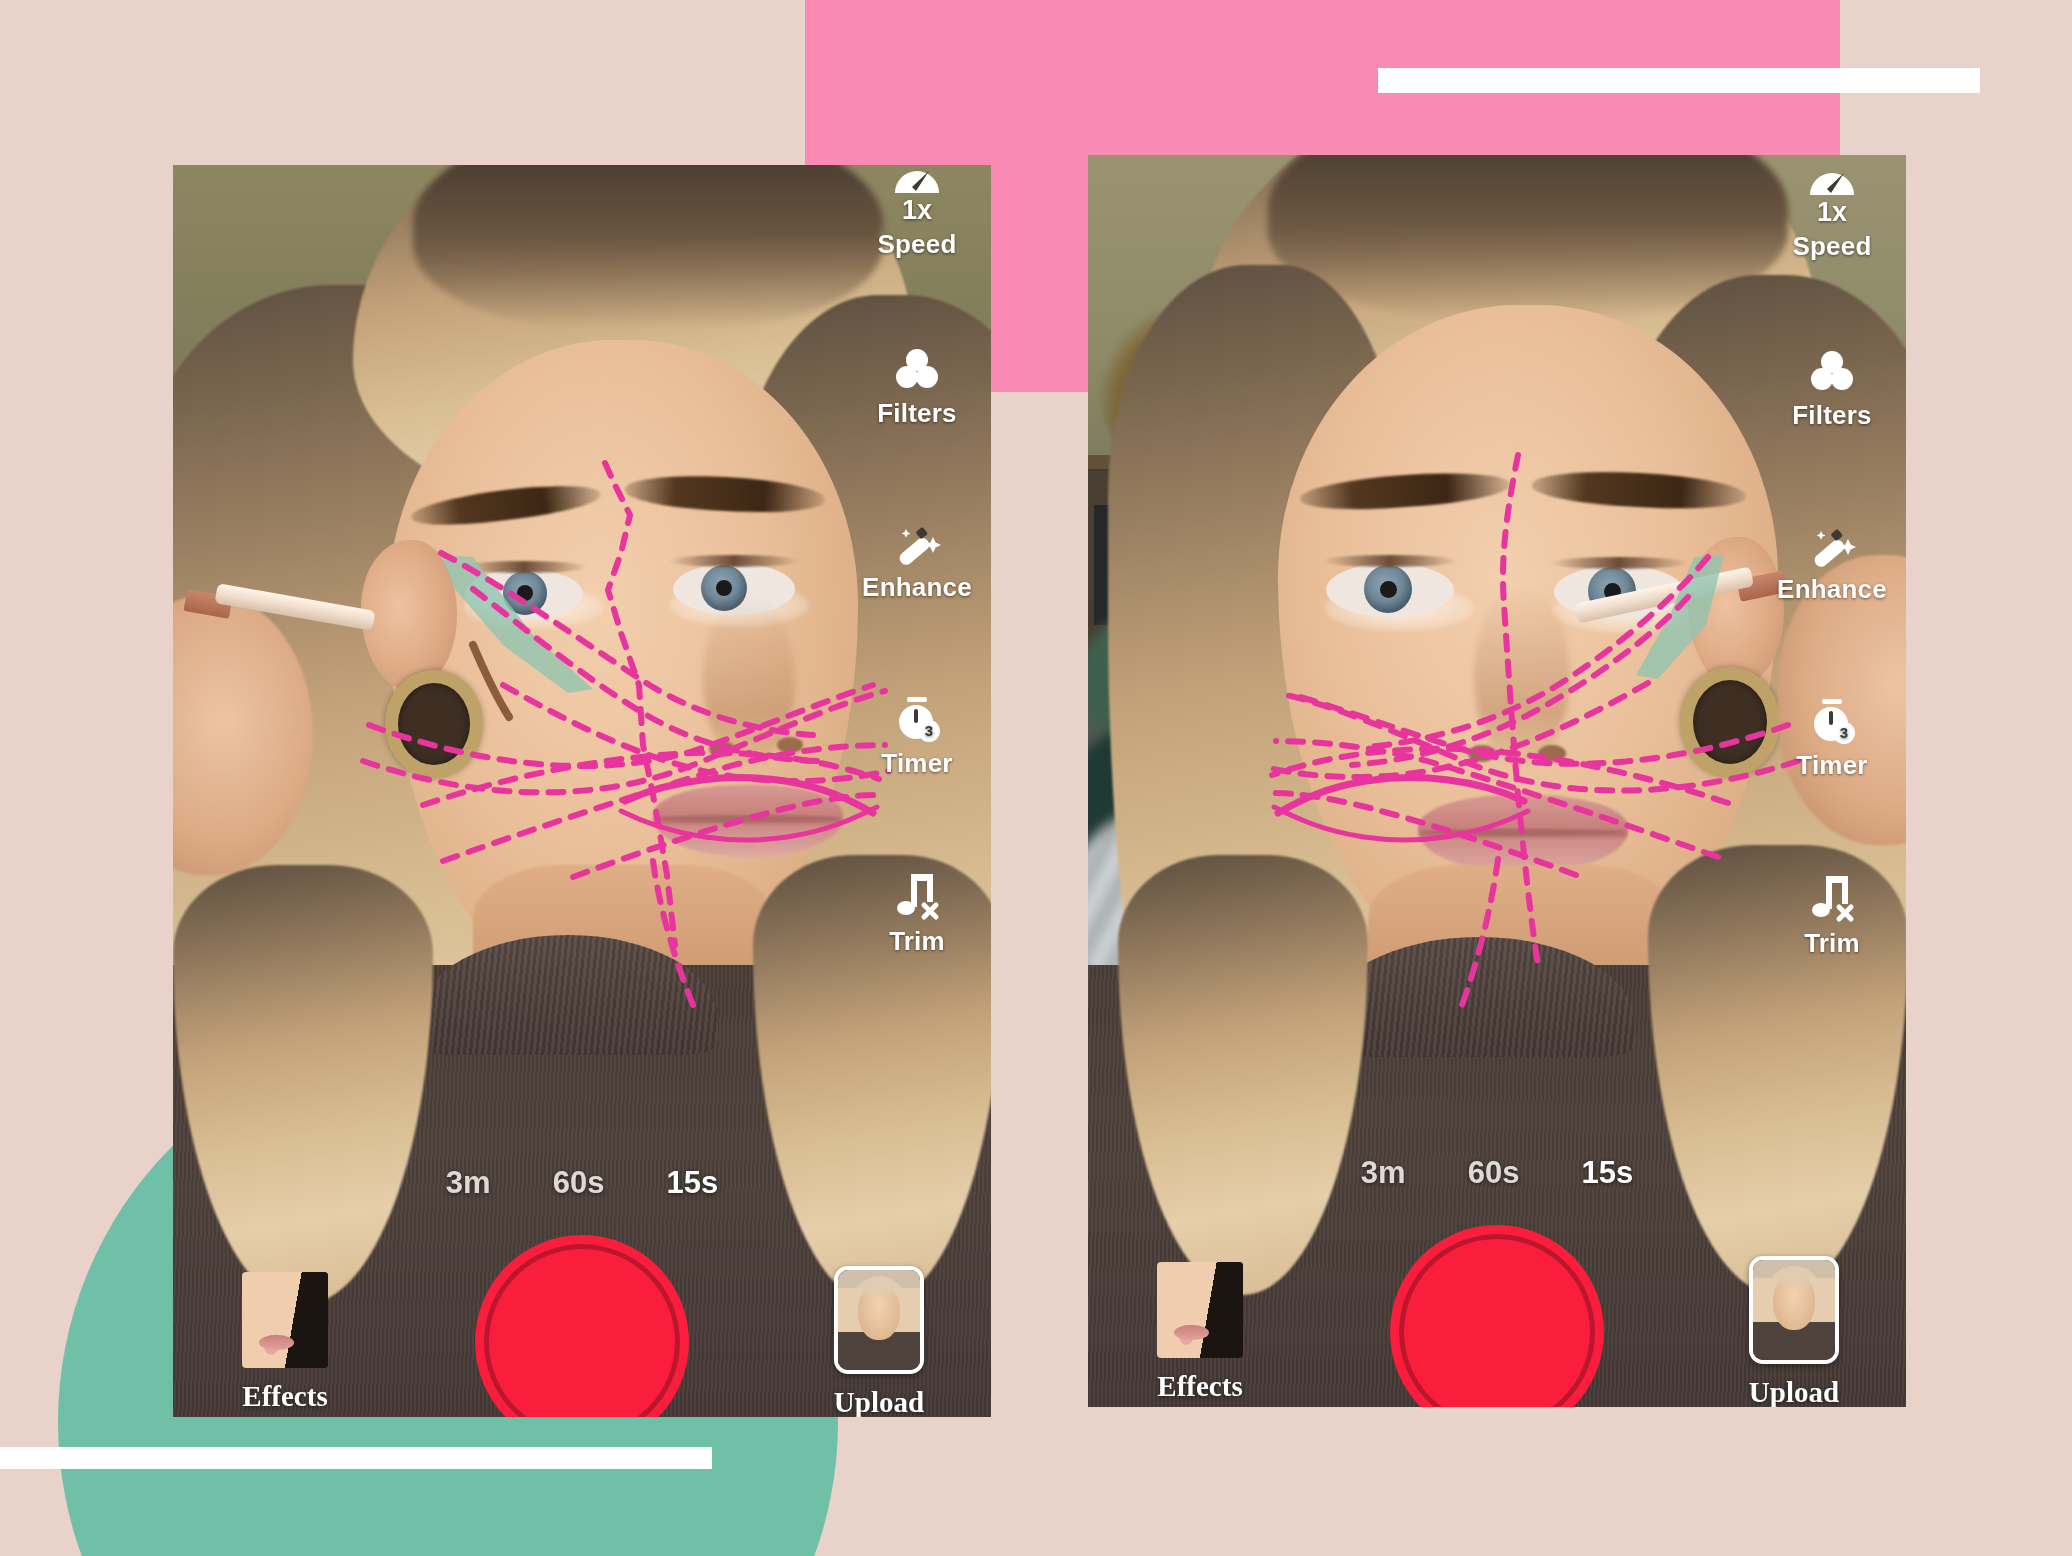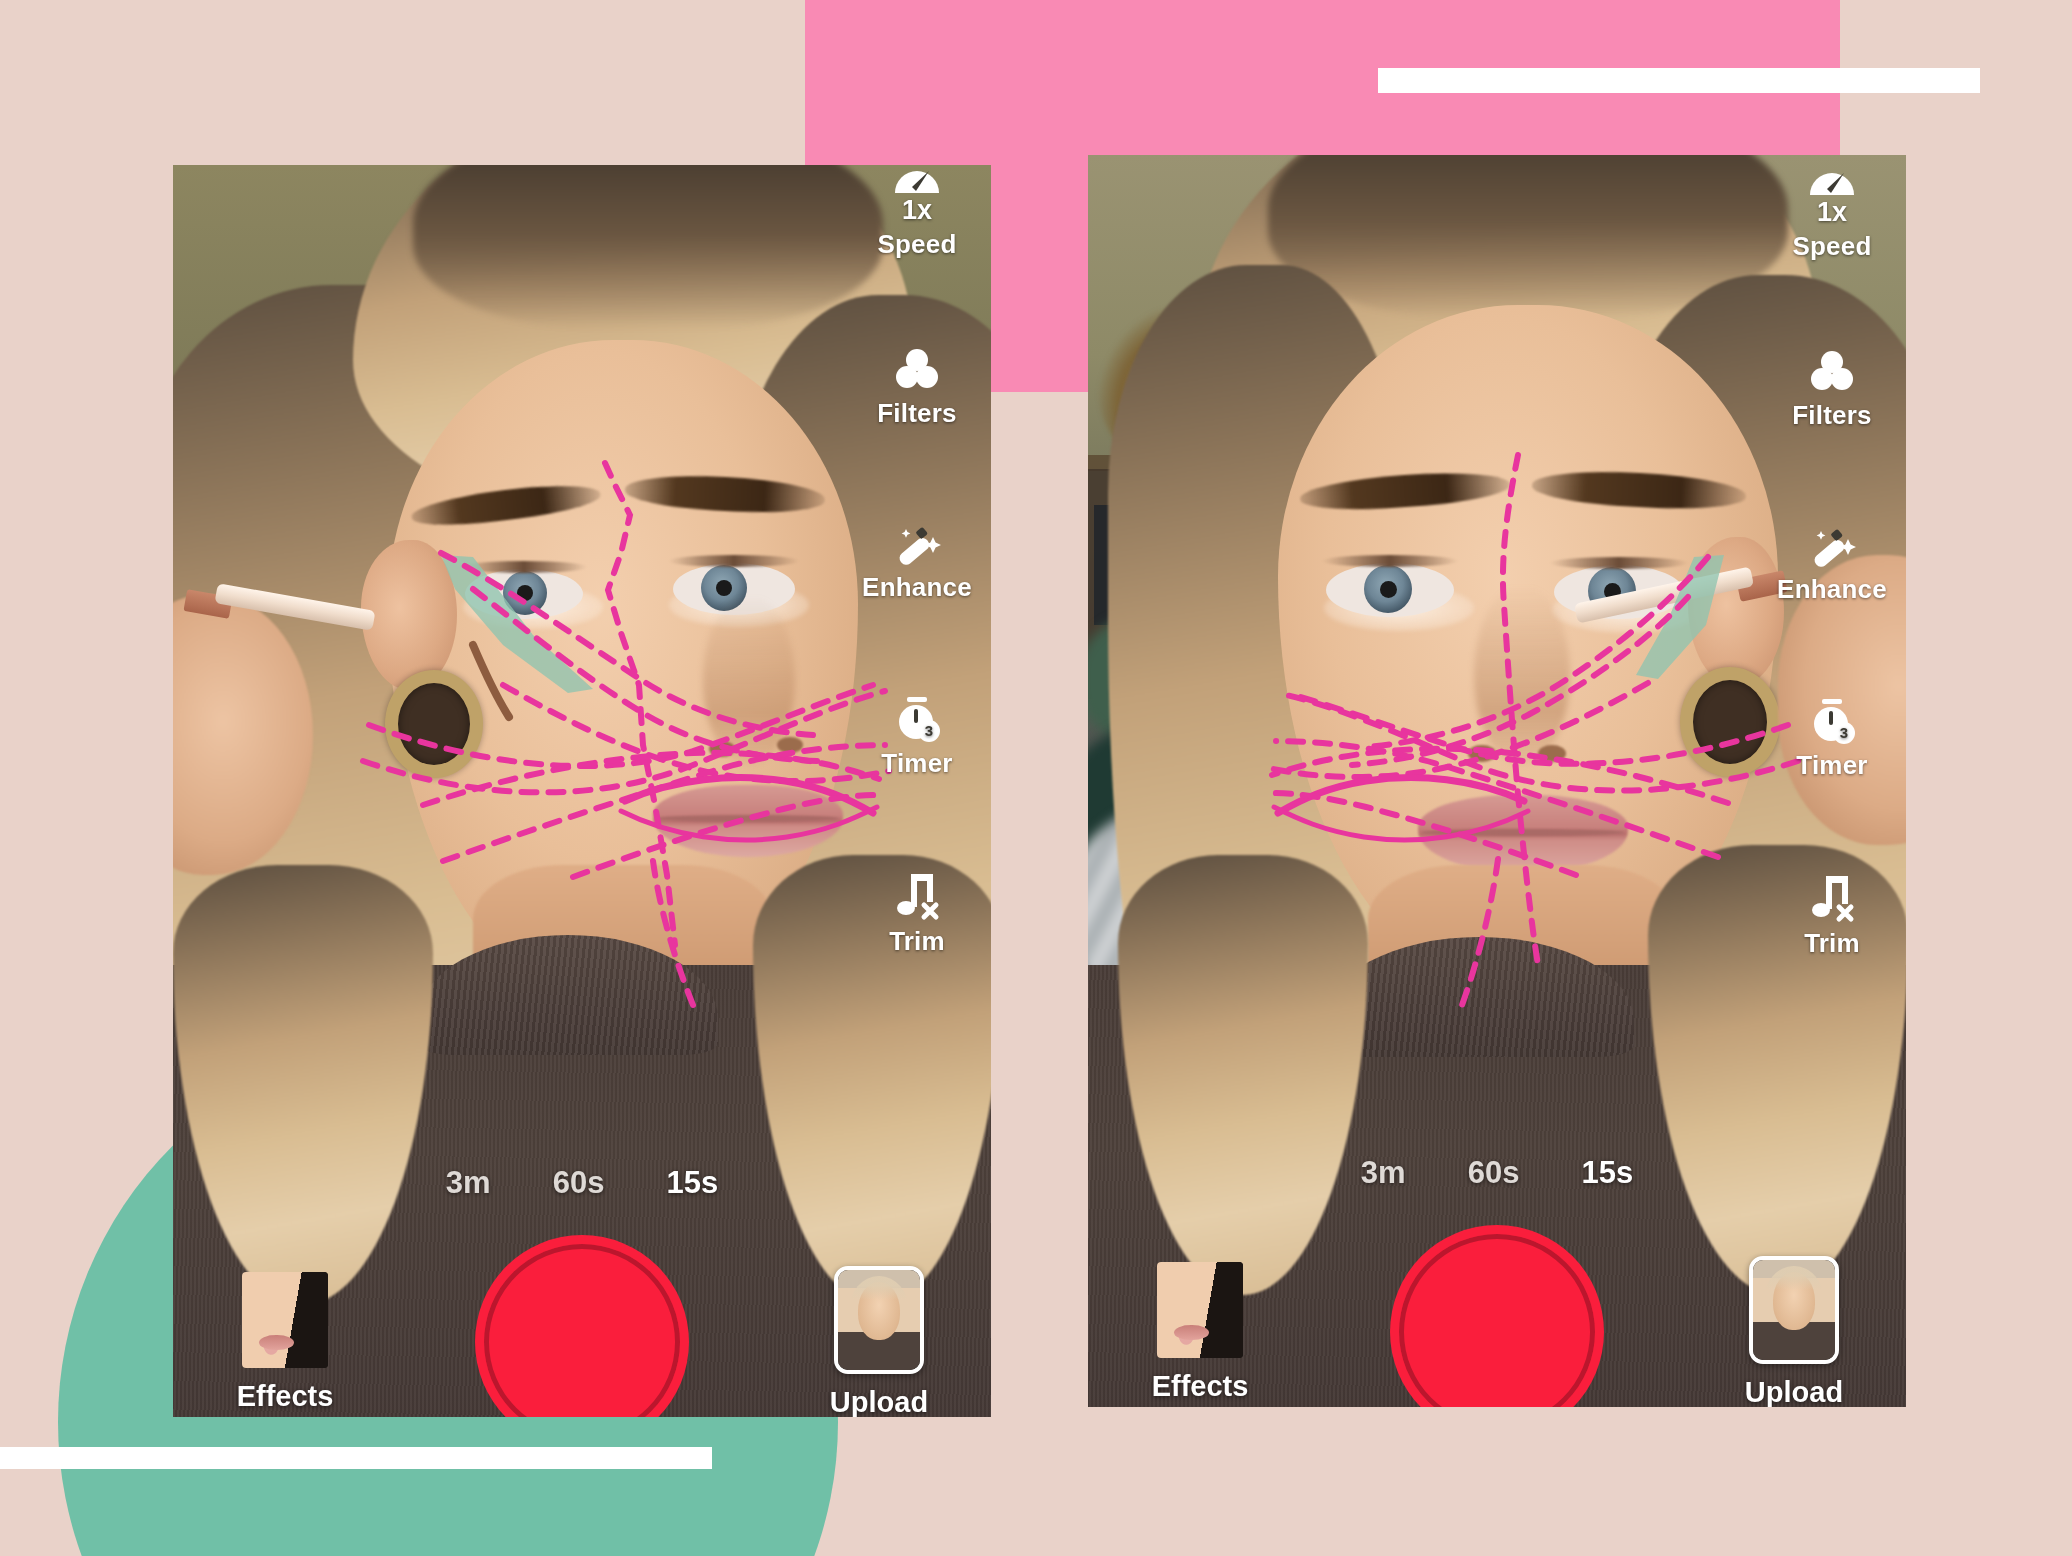--- a/index.html
+++ b/index.html
@@ -266,21 +266,21 @@
 
   .capture-row {
     position: absolute;
     left: 0; width: 100%;
     display: flex;
     align-items: center;
     justify-content: space-between;
     padding: 0 42px;
     box-sizing: border-box;
   }
-  .side-btn { width: 140px; text-align: center; }
+  .side-btn { width: 140px; text-align: center; font-family: Liberation Serif, serif; }
   .side-btn .thumb {
     width: 86px; height: 96px;
     margin: 0 auto;
     overflow: hidden;
     position: relative;
     border-radius: 4px;
     background: #191512;
   }
   .side-btn .thumb.framed {
     border: 4px solid #fff;

